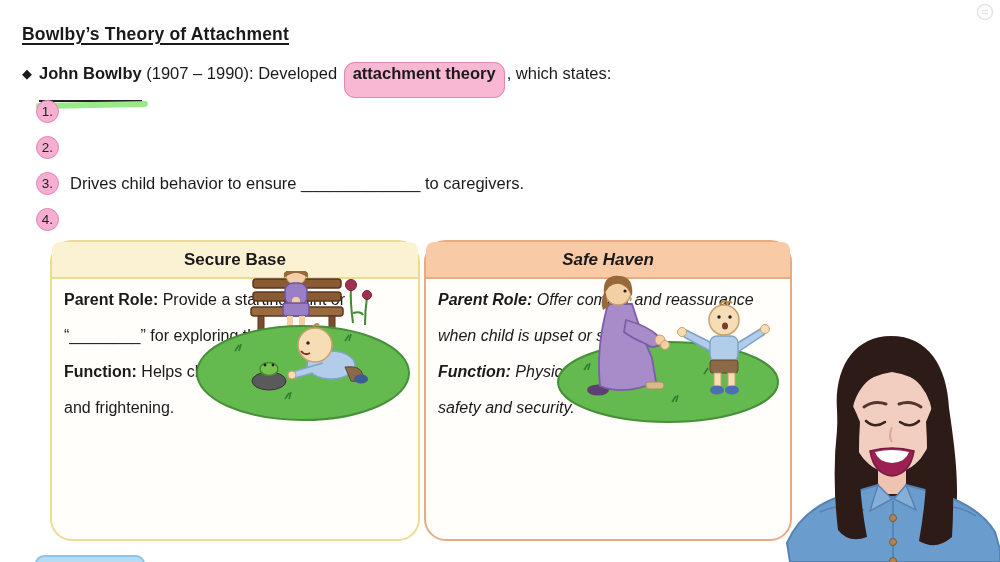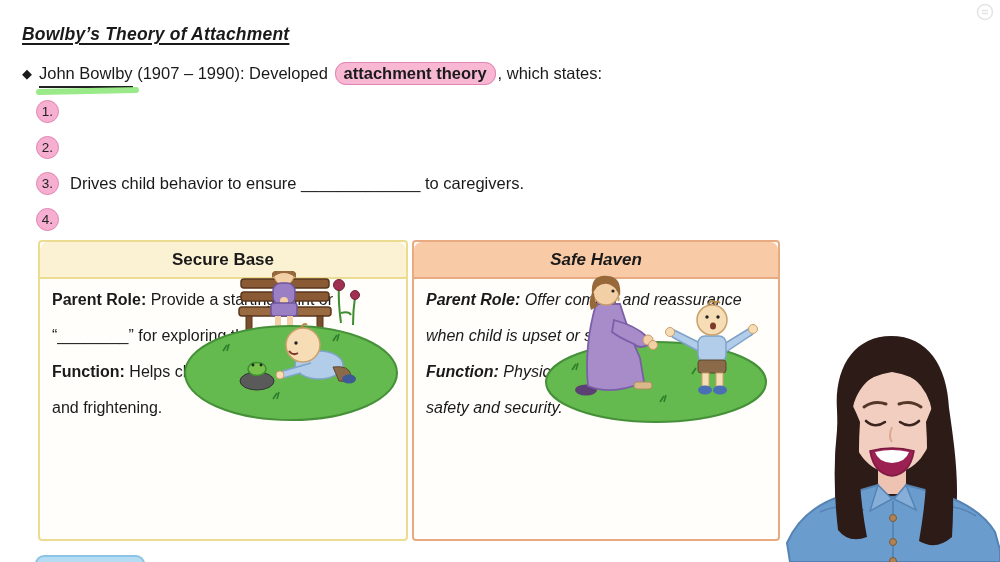--- a/index.html
+++ b/index.html
@@ -7,48 +7,47 @@
     width:1000px;height:562px;position:relative;overflow:hidden;
     background:#ffffff;color:#1a1a1a;
     font-family:"Liberation Sans","DejaVu Sans",sans-serif;
   }
   .abs{position:absolute;}
   
   .title{
     left:22px;top:24px;font-size:17.5px;font-weight:bold;
     text-decoration:underline;text-decoration-thickness:2px;text-underline-offset:3px;
     letter-spacing:.2px;
-    font-style:italic;
   }
   
   .bullet-line{left:22px;top:64px;font-size:16.5px;white-space:nowrap;}
   .bullet-marker{font-size:13px;margin-right:7px;vertical-align:1px;}
-  .jb{font-weight:normal;position:relative;border-bottom:2px solid #222;padding-bottom:4px;}
+  .jb{font-weight:bold;position:relative;border-bottom:2px solid #222;padding-bottom:18px;}
   .jb .marker{
     position:absolute;left:-3px;right:-6px;bottom:-8px;height:6px;
     background:#90e87d;border-radius:3px;transform:rotate(-1.2deg);opacity:.9;
   }
   .pill{
     font-weight:bold;background:#f8b8d4;border:1.6px solid #e186b4;
-    border-radius:11px;padding:1px 8px 2px 8px;margin:16px 2px;
+    border-radius:11px;padding:1px 8px 15px 8px;margin:16px 2px;
   }
   
   .item{
     left:36px;display:flex;align-items:center;gap:11px;
     font-size:16.5px;white-space:nowrap;width:950px;
   }
   .item .num{
     flex:0 0 auto;width:21px;height:21px;border-radius:50%;
     background:#f6afd0;border:1.6px solid #e184b2;
     display:inline-flex;align-items:center;justify-content:center;
     font-size:13.5px;color:#222;
   }
   .i1{top:100px;} .i2{top:136px;} .i3{top:172px;} .i4{top:208px;}
   
-  .box{border-radius:4px;background:#fffefb;}
+  .box{border-radius:22px;background:#fffefb;margin-left:12px;}
   .box .hdr{
     height:35px;display:flex;align-items:center;justify-content:center;
     font-size:17px;font-weight:bold;border-radius:8px 8px 0 0;
   }
   .box .bd{position:relative;padding:3px 12px 0 12px;}
   .box .bd p{margin:0;line-height:36px;font-size:16px;white-space:nowrap;}
   .box .bd p b{font-weight:bold;}
   .box-secure{left:38px;top:240px;width:366px;height:297px;border:2px solid #ecdc92;}
   .box-secure .hdr{background:#fbf2d4;border-bottom:2px solid #ecdc92;}
   .box-haven{left:412px;top:240px;width:364px;height:297px;border:2px solid #e8aa80;font-style:italic;}

